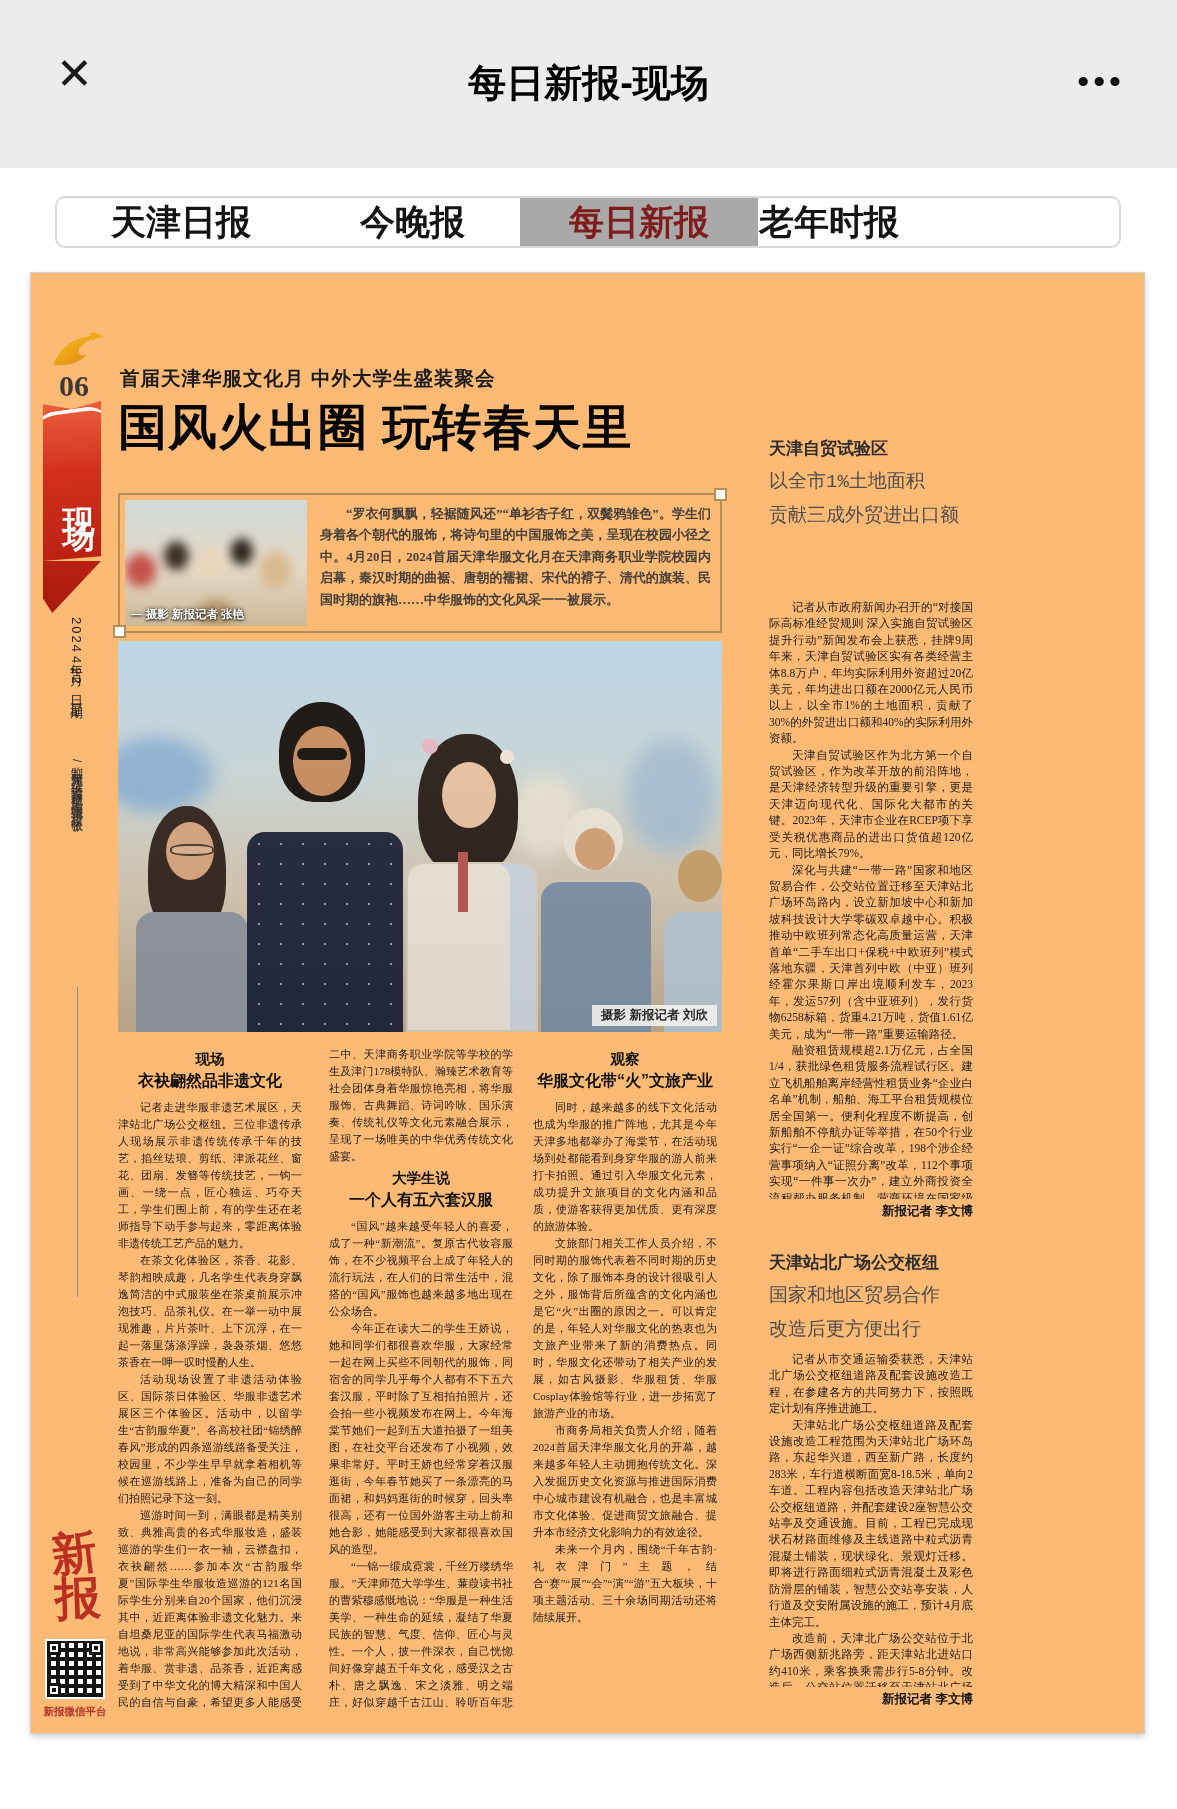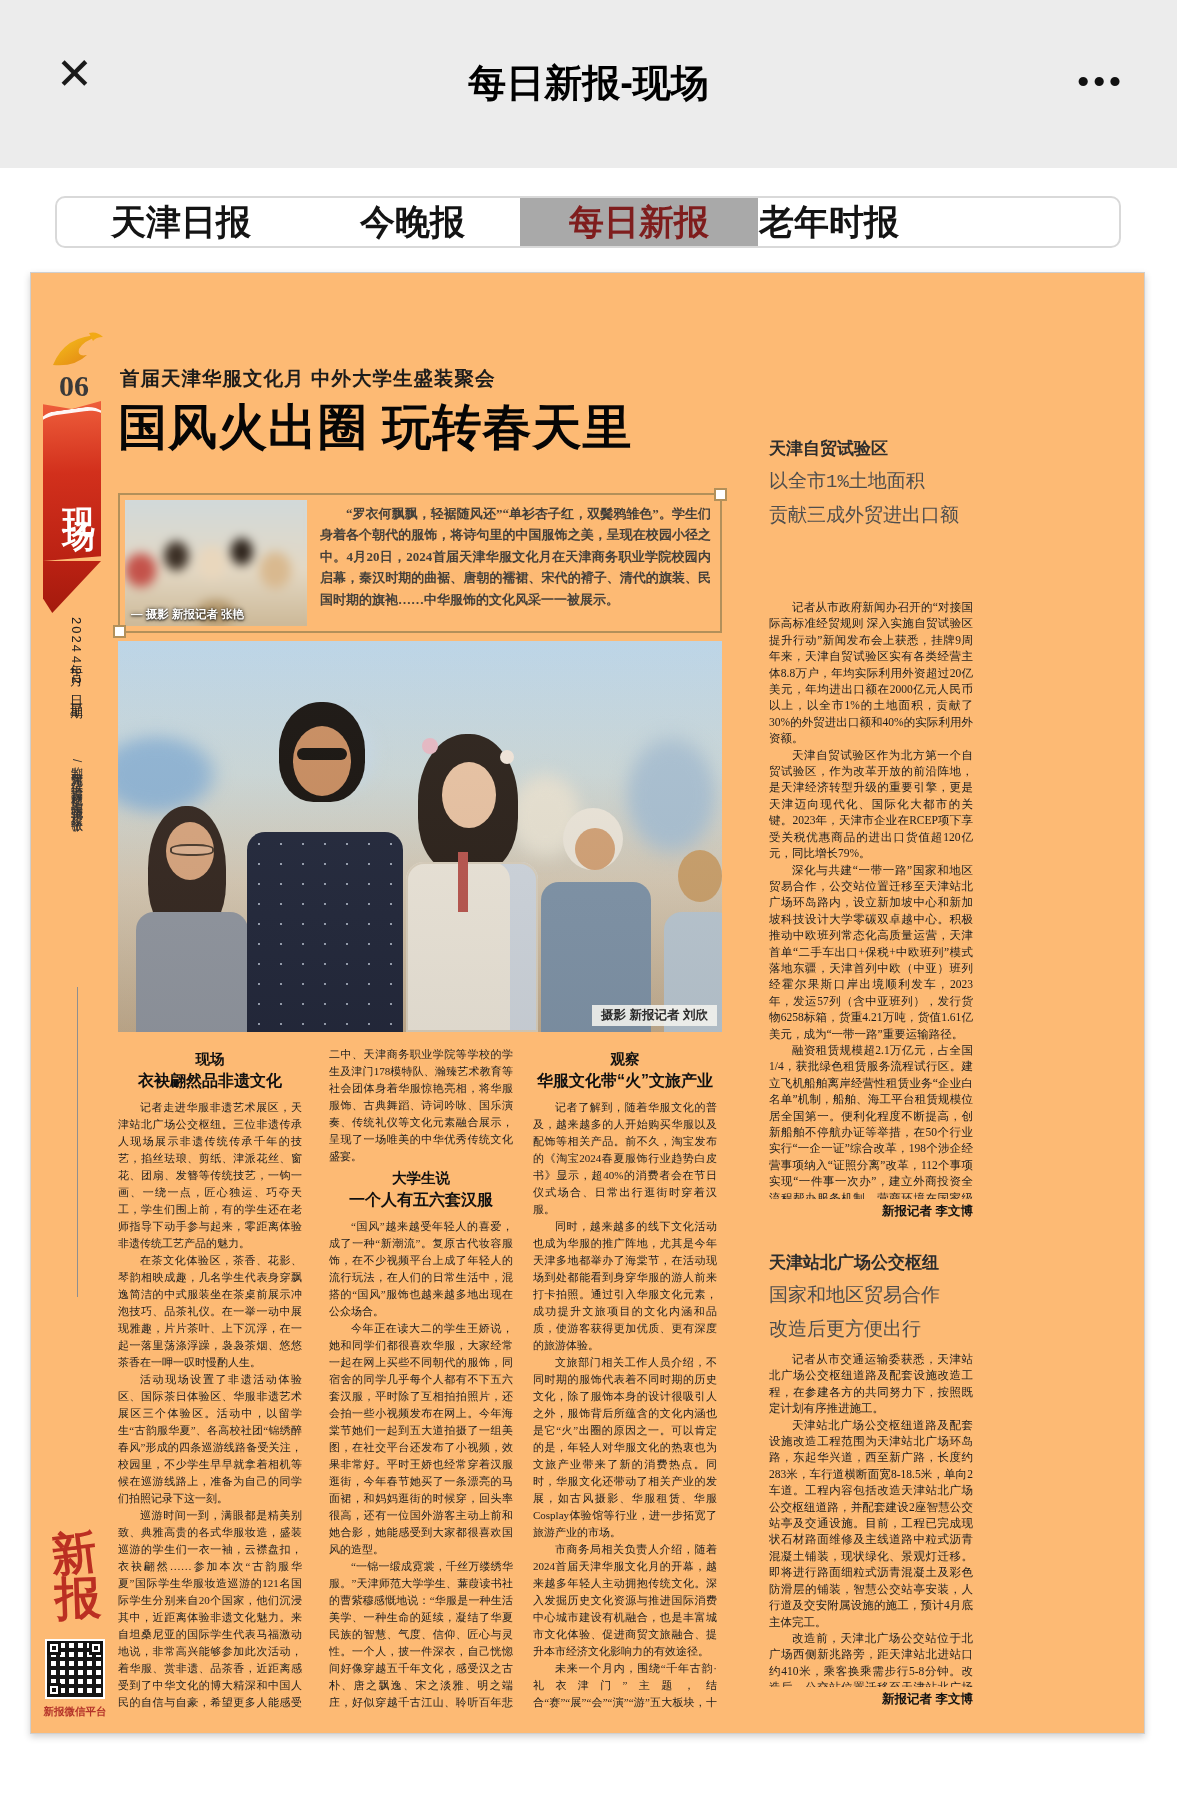--- a/index.html
+++ b/index.html
@@ -240,21 +240,20 @@
         </div>
         <p class="bodyp">“国风”越来越受年轻人的喜爱，成了一种“新潮流”。复原古代妆容服饰，在不少视频平台上成了年轻人的流行玩法，在人们的日常生活中，混搭的“国风”服饰也越来越多地出现在公众场合。</p>
         <p class="bodyp">今年正在读大二的学生王娇说，她和同学们都很喜欢华服，大家经常一起在网上买些不同朝代的服饰，同宿舍的同学几乎每个人都有不下五六套汉服，平时除了互相拍拍照片，还会拍一些小视频发布在网上。今年海棠节她们一起到五大道拍摄了一组美图，在社交平台还发布了小视频，效果非常好。平时王娇也经常穿着汉服逛街，今年春节她买了一条漂亮的马面裙，和妈妈逛街的时候穿，回头率很高，还有一位国外游客主动上前和她合影，她能感受到大家都很喜欢国风的造型。</p>
         <p class="bodyp">“一锦一缎成霓裳，千丝万缕绣华服。”天津师范大学学生、蒹葭读书社的曹紫穆感慨地说：“华服是一种生活美学、一种生命的延续，凝结了华夏民族的智慧、气度、信仰、匠心与灵性。一个人，披一件深衣，自己恍惚间好像穿越五千年文化，感受汉之古朴、唐之飘逸、宋之淡雅、明之端庄，好似穿越千古江山、聆听百年悲欢，深刻感受着我们的文化从未断流，由衷赞叹，更觉自豪。”</p>
       </div>
       <div class="col" id="col3">
         <div class="colhead">
           <span class="k">观察</span>
           <span class="t">华服文化带“火”文旅产业</span>
         </div>
-        <p class="bodyp">记者了解到，随着华服文化的普及，越来越多的人开始购买华服以及配饰等相关产品。前不久，淘宝发布的《淘宝2024春夏服饰行业趋势白皮书》显示，超40%的消费者会在节日仪式场合、日常出行逛街时穿着汉服。</p>
         <p class="bodyp">同时，越来越多的线下文化活动也成为华服的推广阵地，尤其是今年天津多地都举办了海棠节，在活动现场到处都能看到身穿华服的游人前来打卡拍照。通过引入华服文化元素，成功提升文旅项目的文化内涵和品质，使游客获得更加优质、更有深度的旅游体验。</p>
         <p class="bodyp">文旅部门相关工作人员介绍，不同时期的服饰代表着不同时期的历史文化，除了服饰本身的设计很吸引人之外，服饰背后所蕴含的文化内涵也是它“火”出圈的原因之一。可以肯定的是，年轻人对华服文化的热衷也为文旅产业带来了新的消费热点。同时，华服文化还带动了相关产业的发展，如古风摄影、华服租赁、华服Cosplay体验馆等行业，进一步拓宽了旅游产业的市场。</p>
         <p class="bodyp">市商务局相关负责人介绍，随着2024首届天津华服文化月的开幕，越来越多年轻人主动拥抱传统文化。深入发掘历史文化资源与推进国际消费中心城市建设有机融合，也是丰富城市文化体验、促进商贸文旅融合、提升本市经济文化影响力的有效途径。</p>
         <p class="bodyp">未来一个月内，围绕“千年古韵·礼衣津门”主题，结合“赛”“展”“会”“演”“游”五大板块，十项主题活动、三十余场同期活动还将陆续展开。</p>
 
       </div>
     </div>
   </div>
 
   <div id="rightcol">

